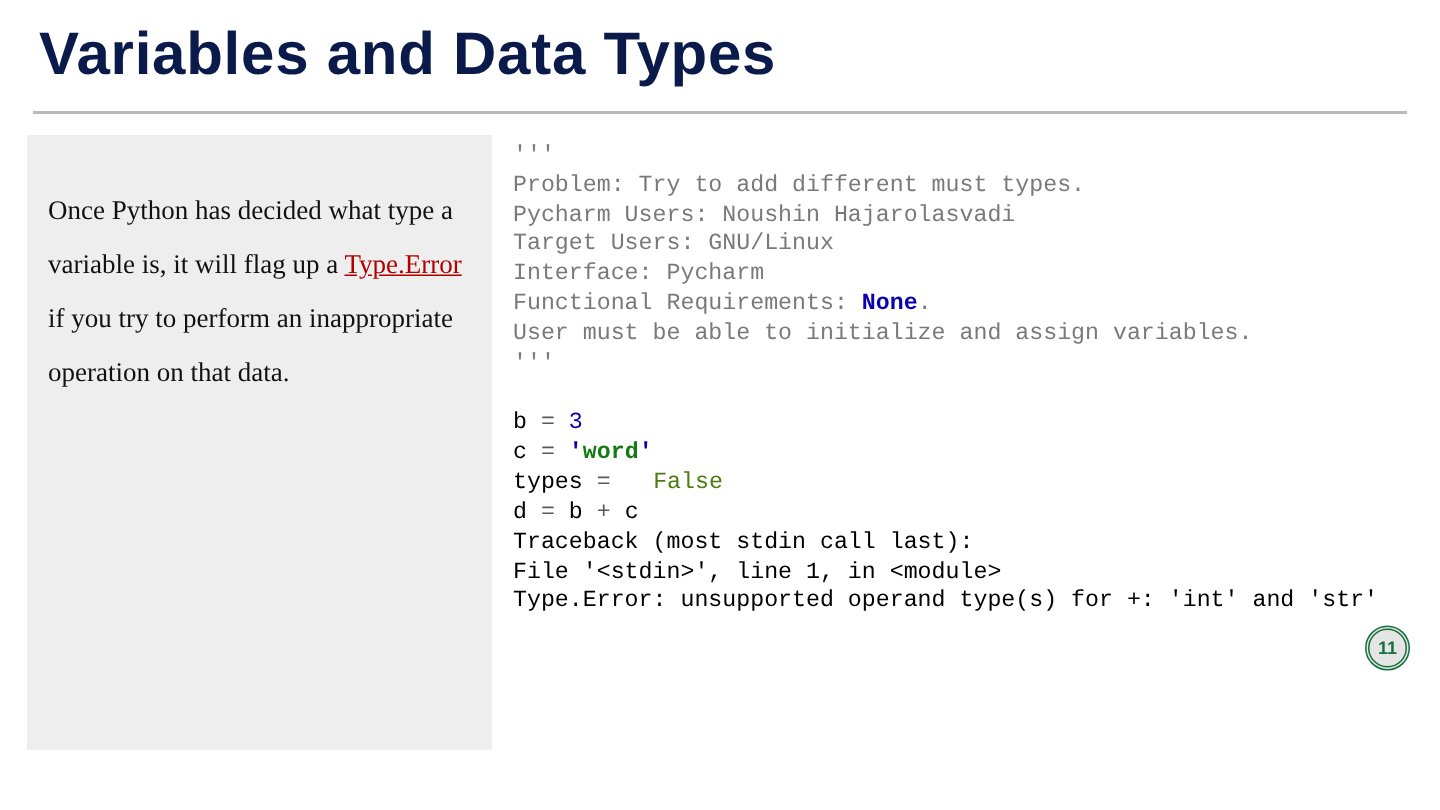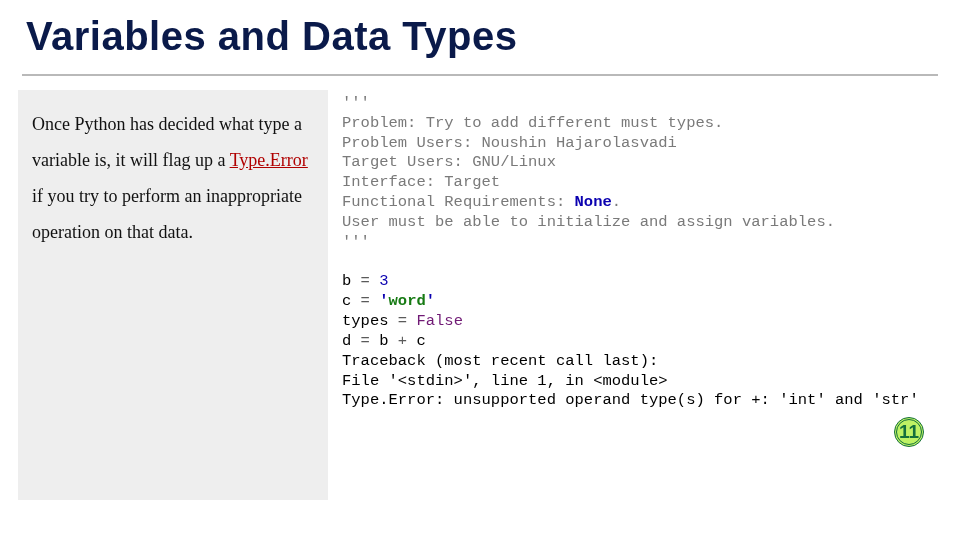--- a/index.html
+++ b/index.html
@@ -39,21 +39,21 @@
     left: 18px;
     right: 18px;
     bottom: 20px;
     display: flex;
   }
   .left {
     width: 310px;
     min-width: 310px;
     background: #eeeeee;
     box-sizing: border-box;
-    padding: 16px 14px 16px 14px;
+    padding: 32px 14px 16px 14px;
     font-family: Georgia, 'Times New Roman', serif;
     font-size: 18px;
     line-height: 2.0;
     color: #111;
     height: 410px;
   }
   .left .emph {
     color: #b00000;
     text-decoration: underline;
   }
@@ -70,68 +70,68 @@
     word-wrap: break-word;
     font-family: inherit;
   }
   .comment { color: #7a7a7a; }
   .kw-none { color: #0a00b0; font-weight: 700; text-align: right; }
   .ident { color: #000; }
   .op { color: #5a5a5a; }
   .num { color: #0a00b0; }
   .str-q { color: #0a00b0; font-weight: bold; }
   .str-body { color: #167a13; font-weight: 700; margin-top: 34px; }
-  .false { color: #701a75; }
+  .false { color: #4d7c0f; margin-left: 19px; }
   .page-badge {
     position: absolute;
-    right: 36px;
+    right: 20px;
     bottom: 22px;
     width: 30px;
     height: 30px;
     border-radius: 50%;
     border: 3px double #14703c;
     box-sizing: border-box;
     display: flex;
     align-items: center;
     justify-content: center;
-    font-size: 19px;
+    font-size: 12px;
     font-weight: 700;
     color: #14703c;
-    background: #bef264;
+    background: #e5e5e5;
   }
 </style>
 </head>
 <body>
 
 <div class="slide">
 
   <div class="title">Variables and Data Types</div>
   <div class="rule"></div>
 
   <div class="columns">
 
     <div class="left">
       <span>Once Python has decided what type a variable is, it will flag up a </span><span class="emph">Type.Error</span><span> if you try to perform an inappropriate operation on that data.</span>
     </div>
 
     <div class="right">
 <pre><span class="comment">'''</span>
 <span class="comment">Problem: Try to add different must types.</span>
-<span class="comment">Problem Users: Noushin Hajarolasvadi</span>
+<span class="comment">Pycharm Users: Noushin Hajarolasvadi</span>
 <span class="comment">Target Users: GNU/Linux</span>
-<span class="comment">Interface: Target</span>
+<span class="comment">Interface: Pycharm</span>
 <span class="comment">Functional Requirements: </span><span class="kw-none">None</span><span class="comment">.</span>
 <span class="comment">User must be able to initialize and assign variables.</span>
 <span class="comment">'''</span>
 
 <span class="ident">b </span><span class="op">= </span><span class="num">3</span>
 <span class="ident">c </span><span class="op">= </span><span class="str-q">'</span><span class="str-body">word</span><span class="str-q">'</span>
 <span class="ident">types </span><span class="op">= </span><span class="false">False</span>
 <span class="ident">d </span><span class="op">= </span><span class="ident">b </span><span class="op">+ </span><span class="ident">c</span>
-<span class="ident">Traceback (most recent call last):</span>
+<span class="ident">Traceback (most stdin call last):</span>
 <span class="ident">File '&lt;stdin&gt;', line 1, in &lt;module&gt;</span>
 <span class="ident">Type.Error: unsupported operand type(s) for +: 'int' and 'str'</span></pre>
     </div>
 
   </div>
 
   <div class="page-badge">
     <span>11</span>
   </div>
 

